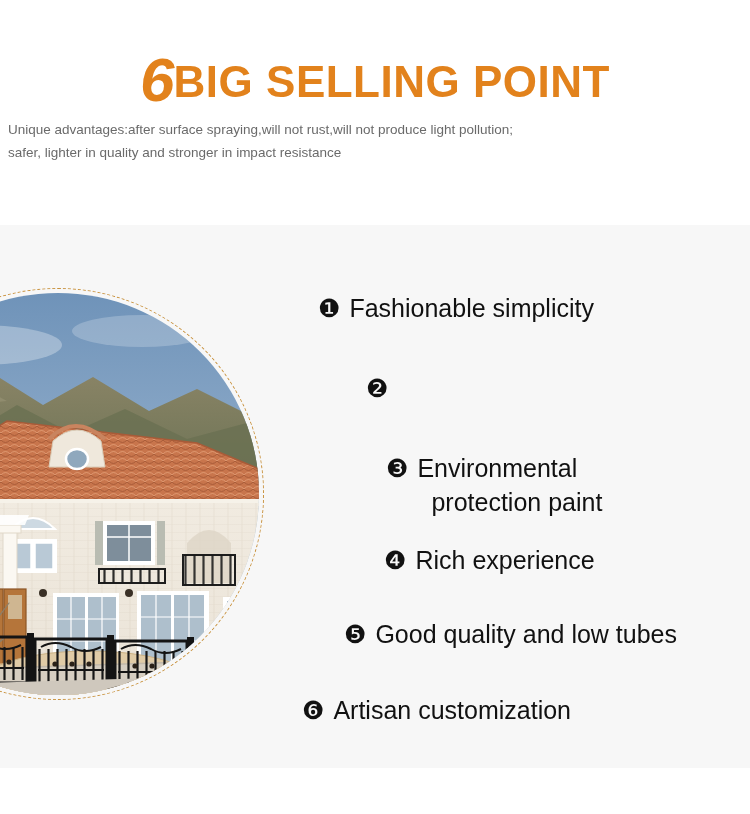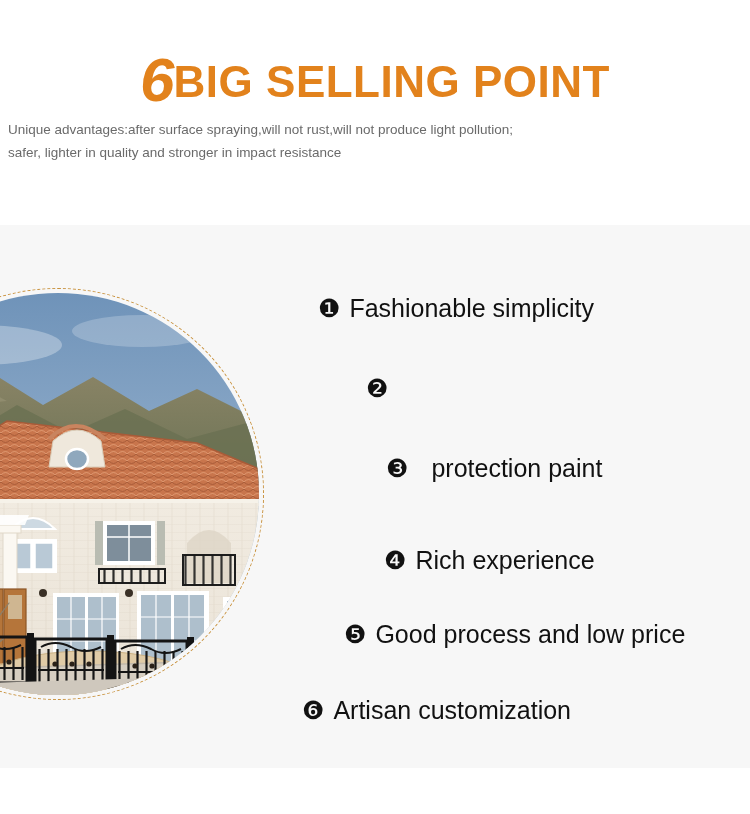--- a/index.html
+++ b/index.html
@@ -384,31 +384,31 @@
       <span class="num">❶</span>
       <span class="txt">Fashionable simplicity</span>
     </div>
 
     <div class="item" id="item-2">
       <span class="num">❷</span>
     </div>
 
     <div class="item" id="item-3">
       <span class="num">❸</span>
-      <span class="txt"><span class="l2">protection paint</span></span>
+      <span class="txt"><span>Environmental</span><span class="l2">protection paint</span></span>
     </div>
 
     <div class="item" id="item-4">
       <span class="num">❹</span>
       <span class="txt">Rich experience</span>
     </div>
 
     <div class="item" id="item-5">
       <span class="num">❺</span>
-      <span class="txt">Good process and low price</span>
+      <span class="txt">Good quality and low tubes</span>
     </div>
 
     <div class="item" id="item-6">
       <span class="num">❻</span>
       <span class="txt">Artisan customization</span>
     </div>
 
   </div>
 
   <div id="footer-white"></div>

